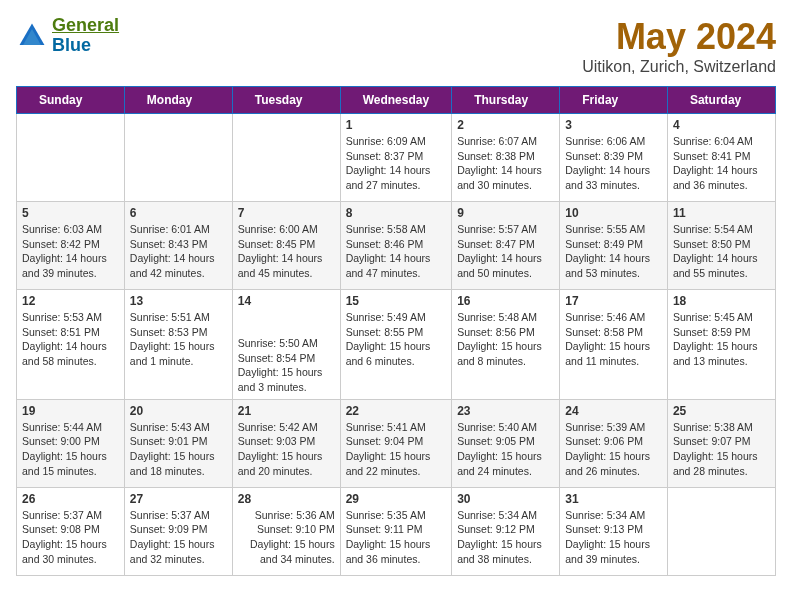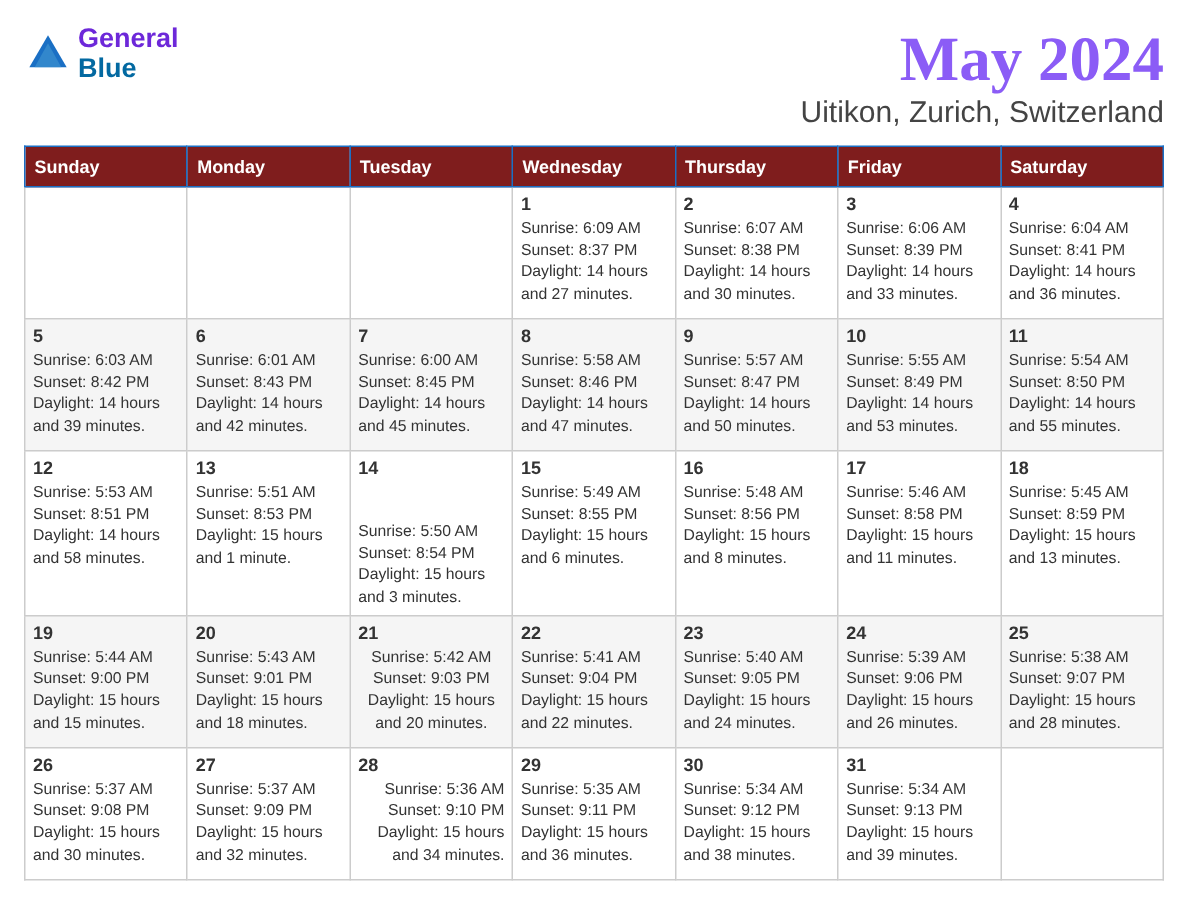--- a/index.html
+++ b/index.html
@@ -19,49 +19,48 @@
     .logo {
       display: flex;
       align-items: center;
       gap: 4px;
     }
     .logo-text {
       font-size: 18px;
       font-weight: bold;
       line-height: 1.1;
     }
-    .logo-general { color: #6d28d9; }
+    .logo-general { color: #4d7c0f; text-decoration: underline; }
     .logo-blue { color: #0369a1; }
     .logo-icon {
       width: 32px;
       height: 32px;
     }
     .title-block {
       text-align: right;
     }
     .month-year {
-      font-size: 42px;
+      font-size: 36px;
       font-weight: bold;
-      color: #8b5cf6;
-      font-family: Liberation Serif, serif;
+      color: #a16207;
     }
     .location {
-      font-size: 20px;
+      font-size: 16px;
       color: #444;
     }
     table {
       width: 100%;
       border-collapse: collapse;
       font-size: 11px;
     }
     thead tr th {
-      background: #7f1d1d;
+      background: #701a75;
       color: #fff;
       text-align: left;
-      padding: 6px 6px;
+      padding: 6px 22px;
       font-size: 12px;
       font-weight: bold;
       border: 1px solid #1a6fc4;
     }
     tbody tr td {
       border: 1px solid #ccc;
       vertical-align: top;
       padding: 4px 5px;
       height: 88px;
       width: 14.28%;
@@ -263,21 +262,21 @@
         </td>
         <td>
           <div class="day-num">20</div>
           <div class="day-info" style="white-space: pre-line;">Sunrise: 5:43 AM
 Sunset: 9:01 PM
 Daylight: 15 hours
 and 18 minutes.</div>
         </td>
         <td>
           <div class="day-num">21</div>
-          <div class="day-info" style="white-space: pre-line; text-align: center;">Sunrise: 5:42 AM
+          <div class="day-info" style="white-space: pre-line;">Sunrise: 5:42 AM
 Sunset: 9:03 PM
 Daylight: 15 hours
 and 20 minutes.</div>
         </td>
         <td>
           <div class="day-num">22</div>
           <div class="day-info" style="white-space: pre-line;">Sunrise: 5:41 AM
 Sunset: 9:04 PM
 Daylight: 15 hours
 and 22 minutes.</div>

